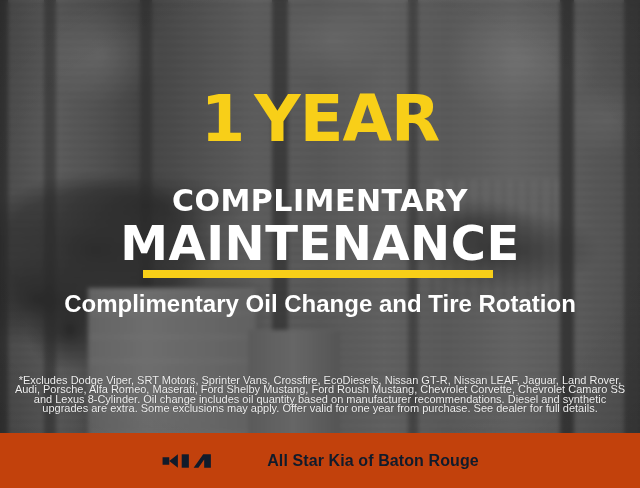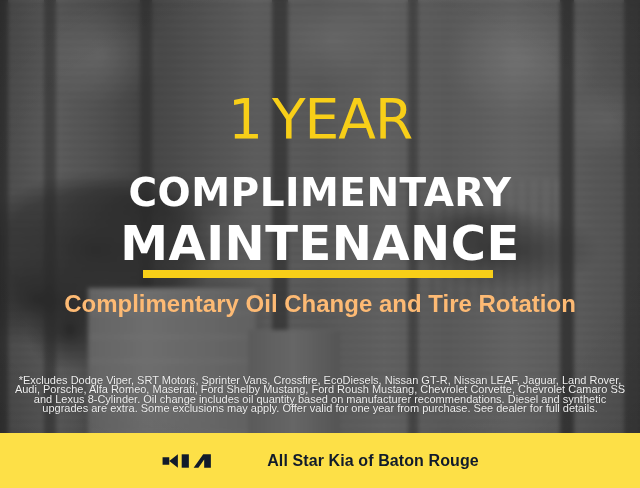--- a/index.html
+++ b/index.html
@@ -124,56 +124,56 @@
     left: 0; top: 0;
     width: 640px;
     height: 433px;
     text-align: center;
   }
 
   .headline-year {
     position: absolute;
     left: 0; right: 0; top: 76px;
     color: #f8cf18;
-    font-size: 55px;
+    font-size: 64px;
     line-height: 86px;
-    font-weight: normal;
+    font-weight: bold;
     letter-spacing: -1px;
     font-family: "DejaVu Sans", sans-serif;
     white-space: nowrap;
   }
   .headline-year .num { margin-right: 10px; }
 
   .headline-line2,
   .headline-line3 {
     position: absolute;
     left: 0; right: 0;
     color: #ffffff;
     font-weight: bold;
     font-family: "DejaVu Sans", sans-serif;
     letter-spacing: 0.5px;
     white-space: nowrap;
   }
-  .headline-line2 { top: 172px; font-size: 39px; line-height: 42px; }
+  .headline-line2 { top: 180px; font-size: 30px; line-height: 42px; }
   .headline-line3 { top: 222px; font-size: 48px; line-height: 42px; }
 
   .rule {
     position: absolute;
     left: 143px;
     top: 270px;
     width: 350px;
     height: 8px;
     background: #f8cf18;
   }
 
   .subhead {
     position: absolute;
     left: 24px; right: 24px;
     top: 289px;
-    color: #fdba74;
+    color: #ffffff;
     font-size: 24px;
     line-height: 29px;
     font-weight: bold;
     font-family: "Liberation Sans", sans-serif;
   }
 
   .disclaimer {
     position: absolute;
     left: 14px; right: 14px;
     top: 376px;
@@ -183,21 +183,21 @@
     font-family: "Liberation Sans", sans-serif;
     text-shadow: 0 0 1px rgba(0,0,0,0.45);
   }
 
   
   .footer {
     position: absolute;
     left: 0; bottom: 0;
     width: 640px;
     height: 55px;
-    background: #fde047;
+    background: #c2410c;
     display: flex;
     align-items: center;
     justify-content: center;
     gap: 34px;
   }
   .kia-logo { display: block; }
   .dealer-name {
     color: #111b2b;
     font-size: 16px;
     font-weight: bold;

